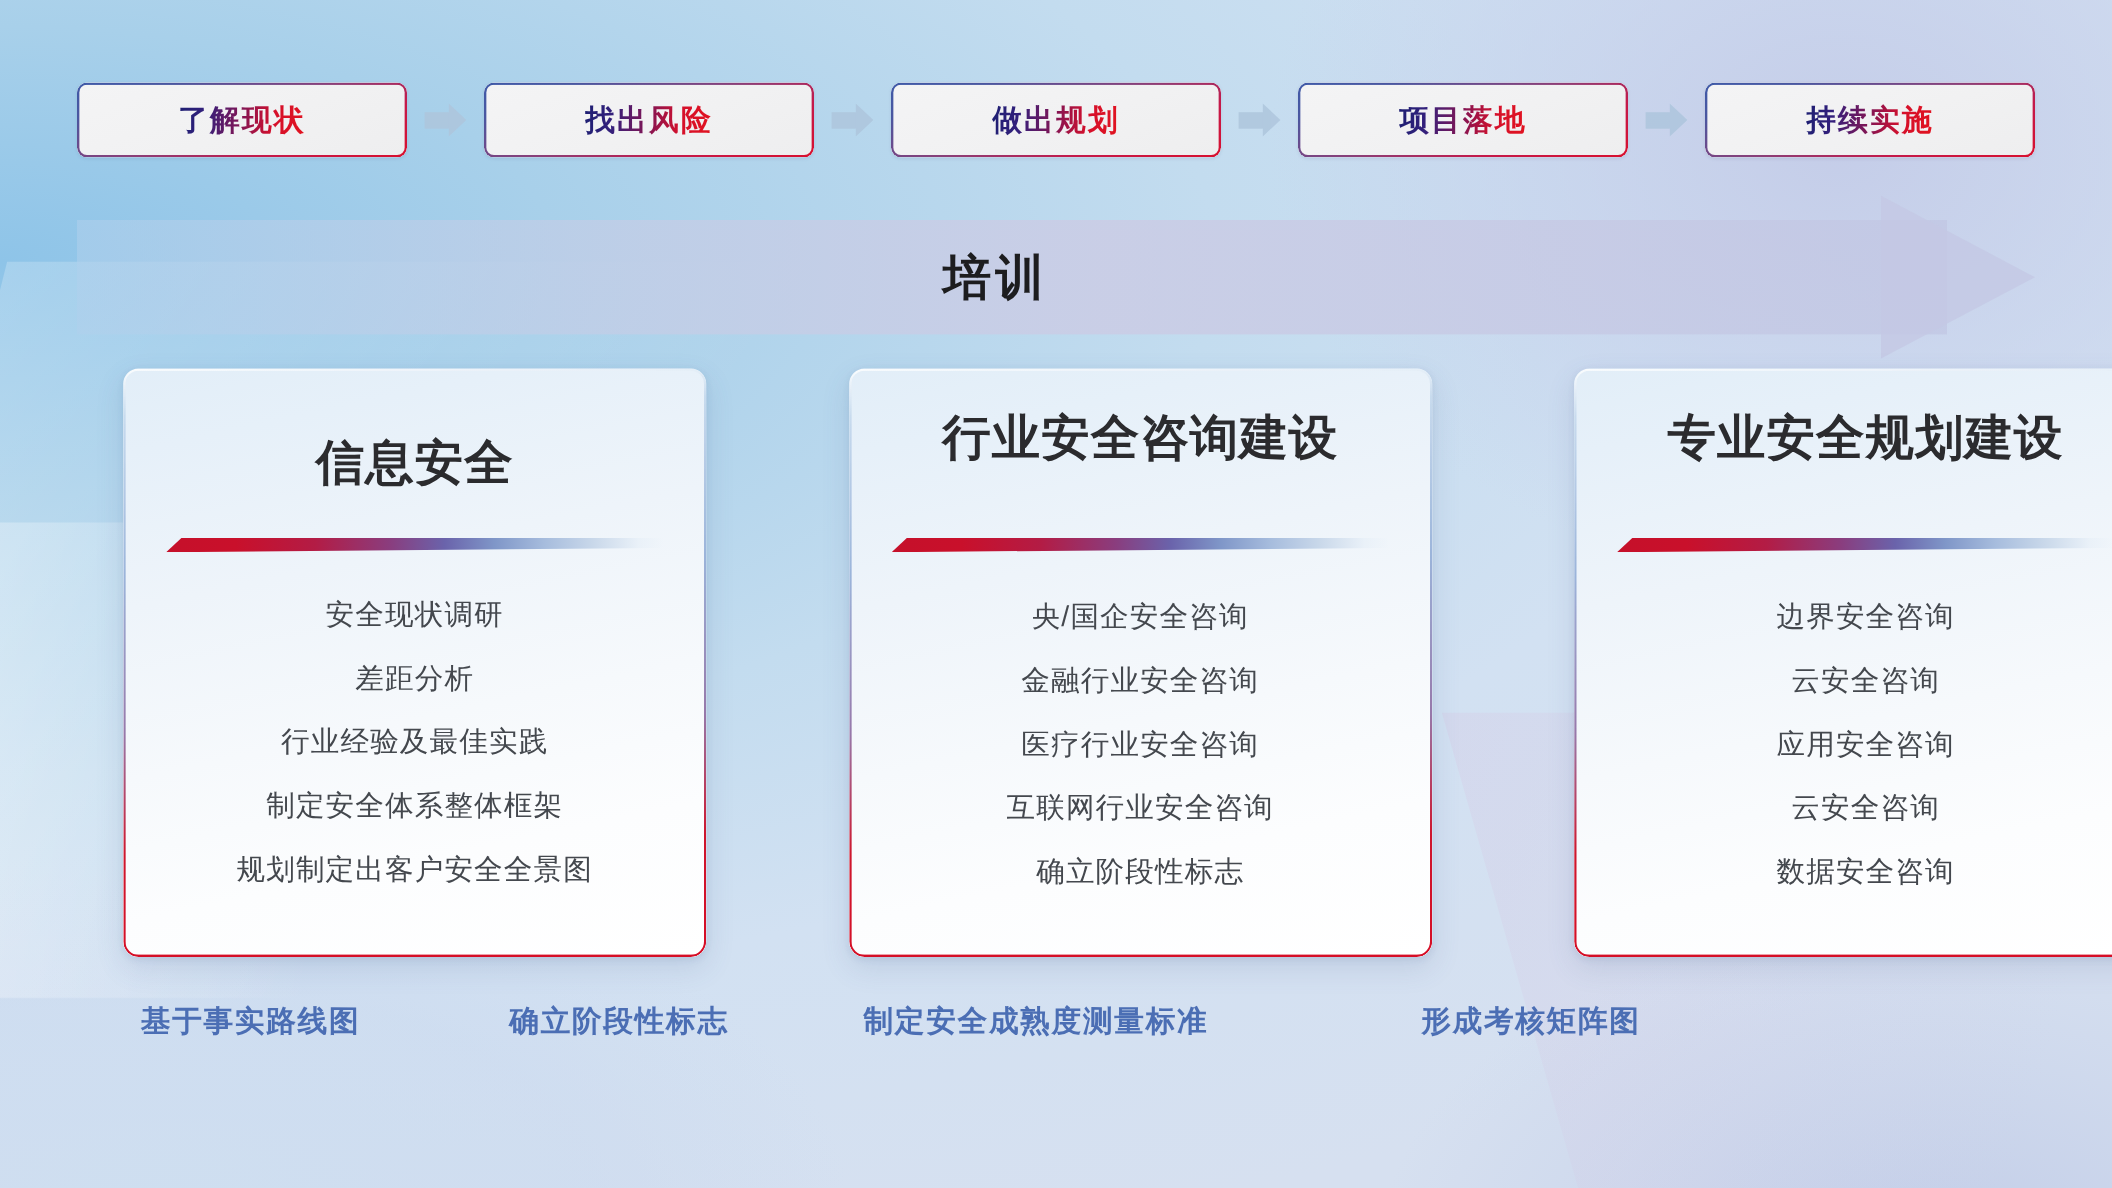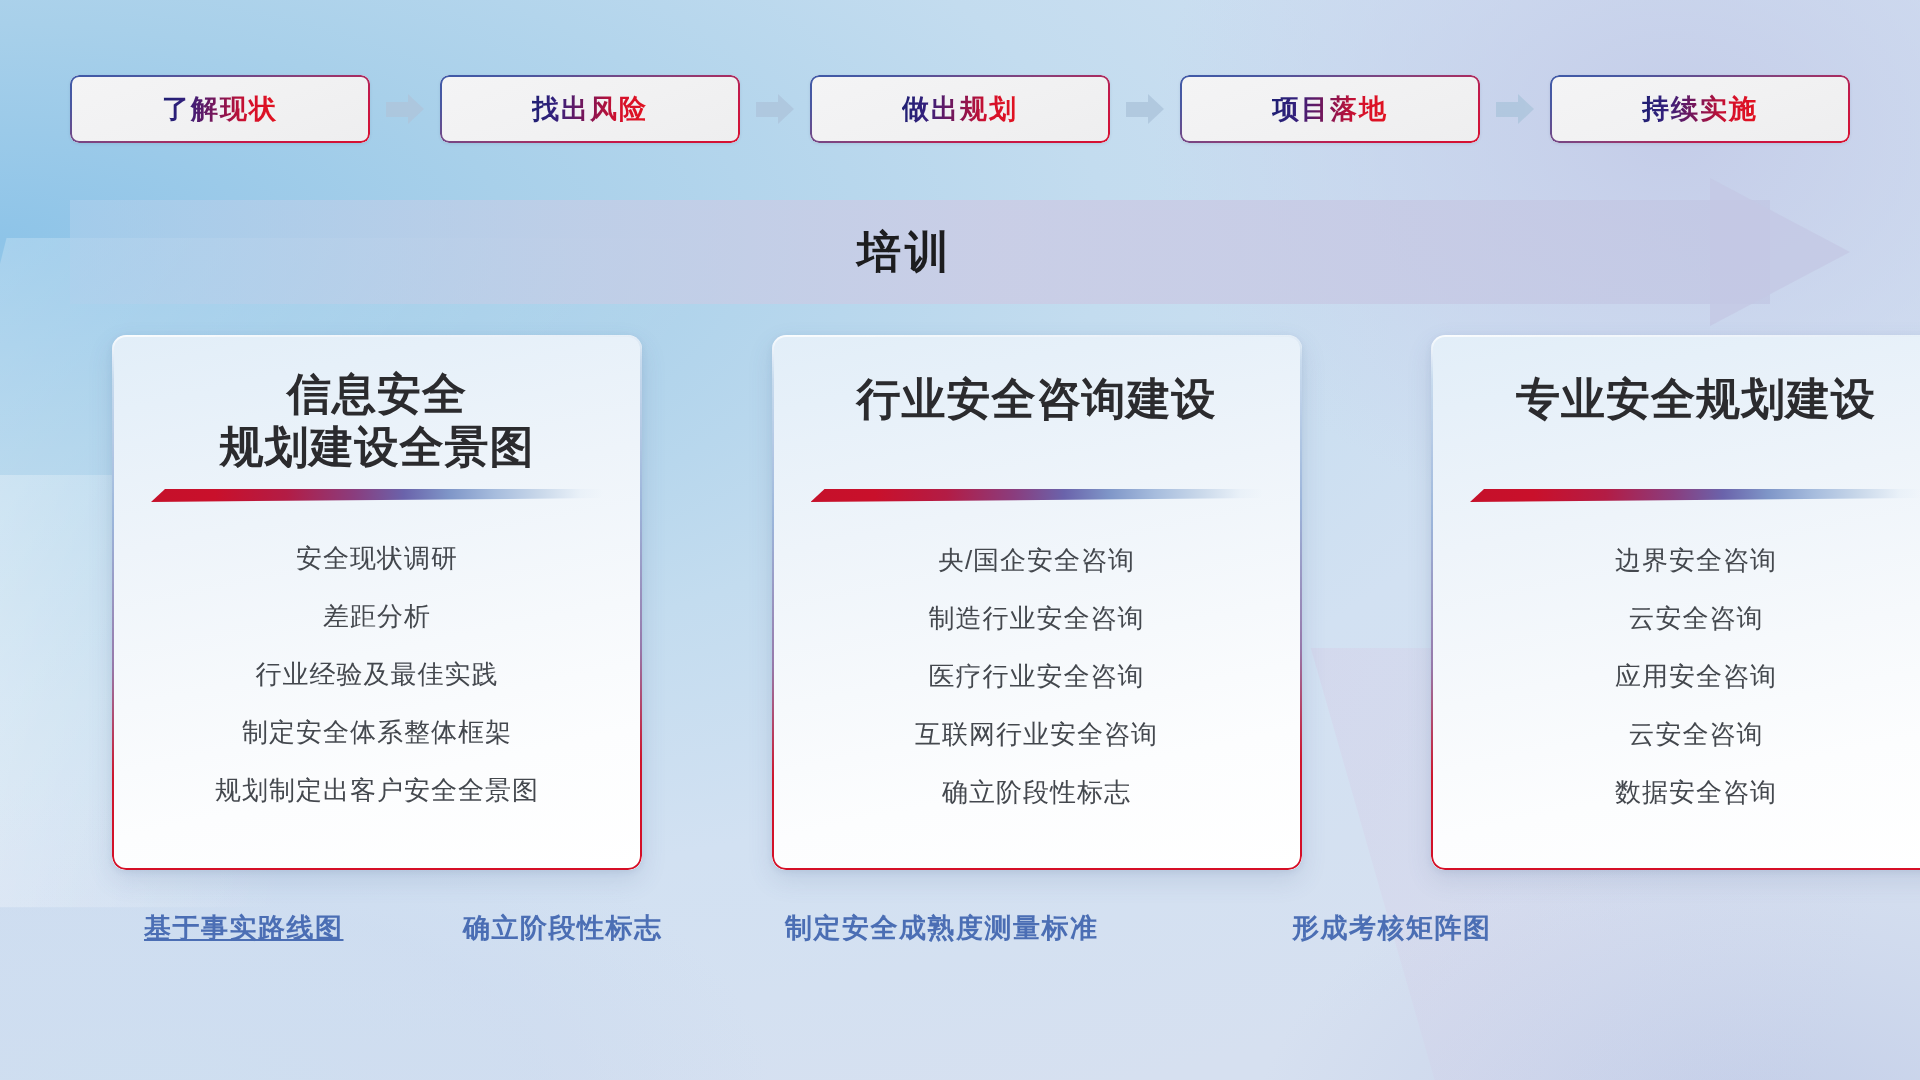--- a/index.html
+++ b/index.html
@@ -190,21 +190,21 @@
   #footnotes {
     position:absolute; z-index:6;
     left:0; top:910px; width:1920px; height:54px;
   }
   .footnote {
     position:absolute;
     font-size:27px; font-weight:700; color:#4b6eb4;
     letter-spacing:1.5px; white-space:nowrap;
     top:0;
   }
-  .fn0 { left:144px;text-decoration:underline; }
+  .fn0 { left:128px; }
   .fn1 { left:463px; }
   .fn2 { left:785px; }
   .fn3 { left:1292px; }
 </style>
 </head>
 <body>
 
 <div id="bg">
   <div class="bg-base"></div>
   <div class="bg-tr"></div>
@@ -260,21 +260,20 @@
   <div class="banner-title">培训</div>
 </div>
 
 <div id="cards">
 
   <div class="card c1">
     <div class="card-inner">
       <div class="card-title two-line">
         <div>
           <div>信息安全</div>
-          <div>规划建设全景图</div>
         </div>
       </div>
       <div class="divider-wrap">
         <div class="divider"></div>
       </div>
       <ul class="card-list">
         <li>安全现状调研</li>
         <li>差距分析</li>
         <li>行业经验及最佳实践</li>
         <li>制定安全体系整体框架</li>
@@ -288,21 +287,21 @@
       <div class="card-title one-line">
         <div>
           <div>行业安全咨询建设</div>
         </div>
       </div>
       <div class="divider-wrap">
         <div class="divider"></div>
       </div>
       <ul class="card-list">
         <li>央/国企安全咨询</li>
-        <li>制造行业安全咨询</li>
+        <li>金融行业安全咨询</li>
         <li>医疗行业安全咨询</li>
         <li>互联网行业安全咨询</li>
         <li>确立阶段性标志</li>
       </ul>
     </div>
   </div>
 
   <div class="card c3">
     <div class="card-inner">
       <div class="card-title one-line">

